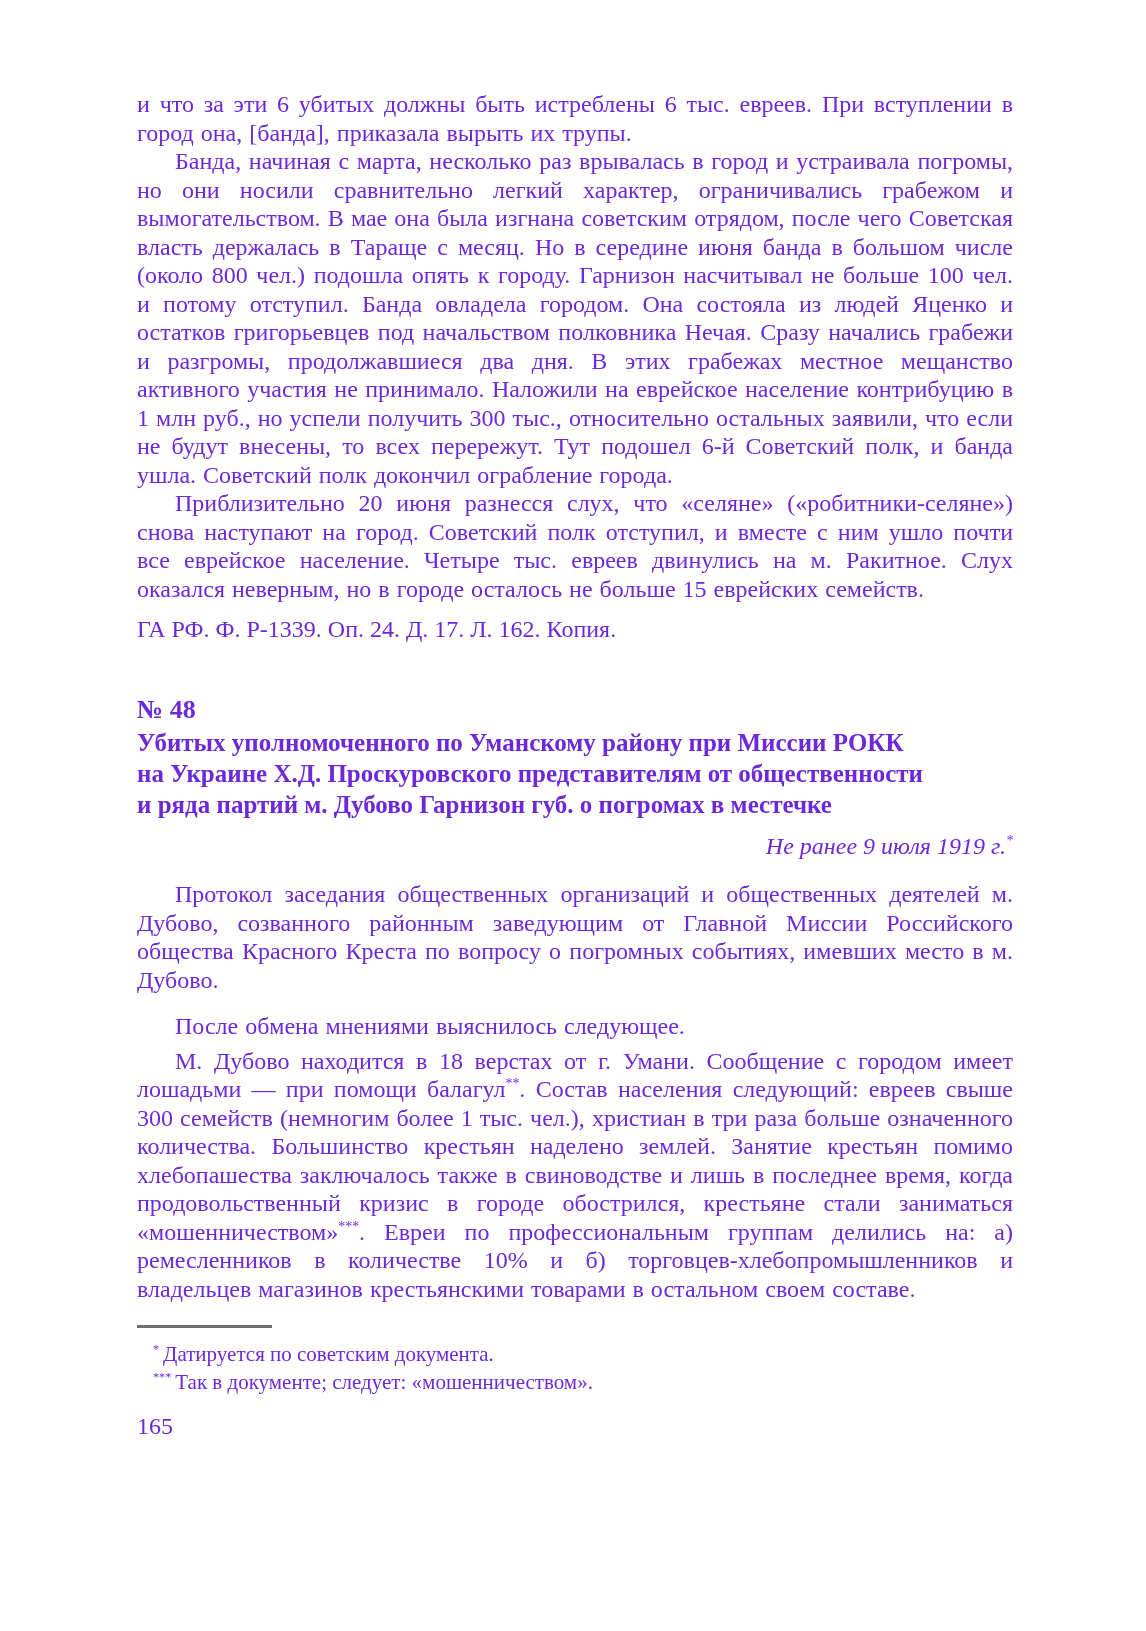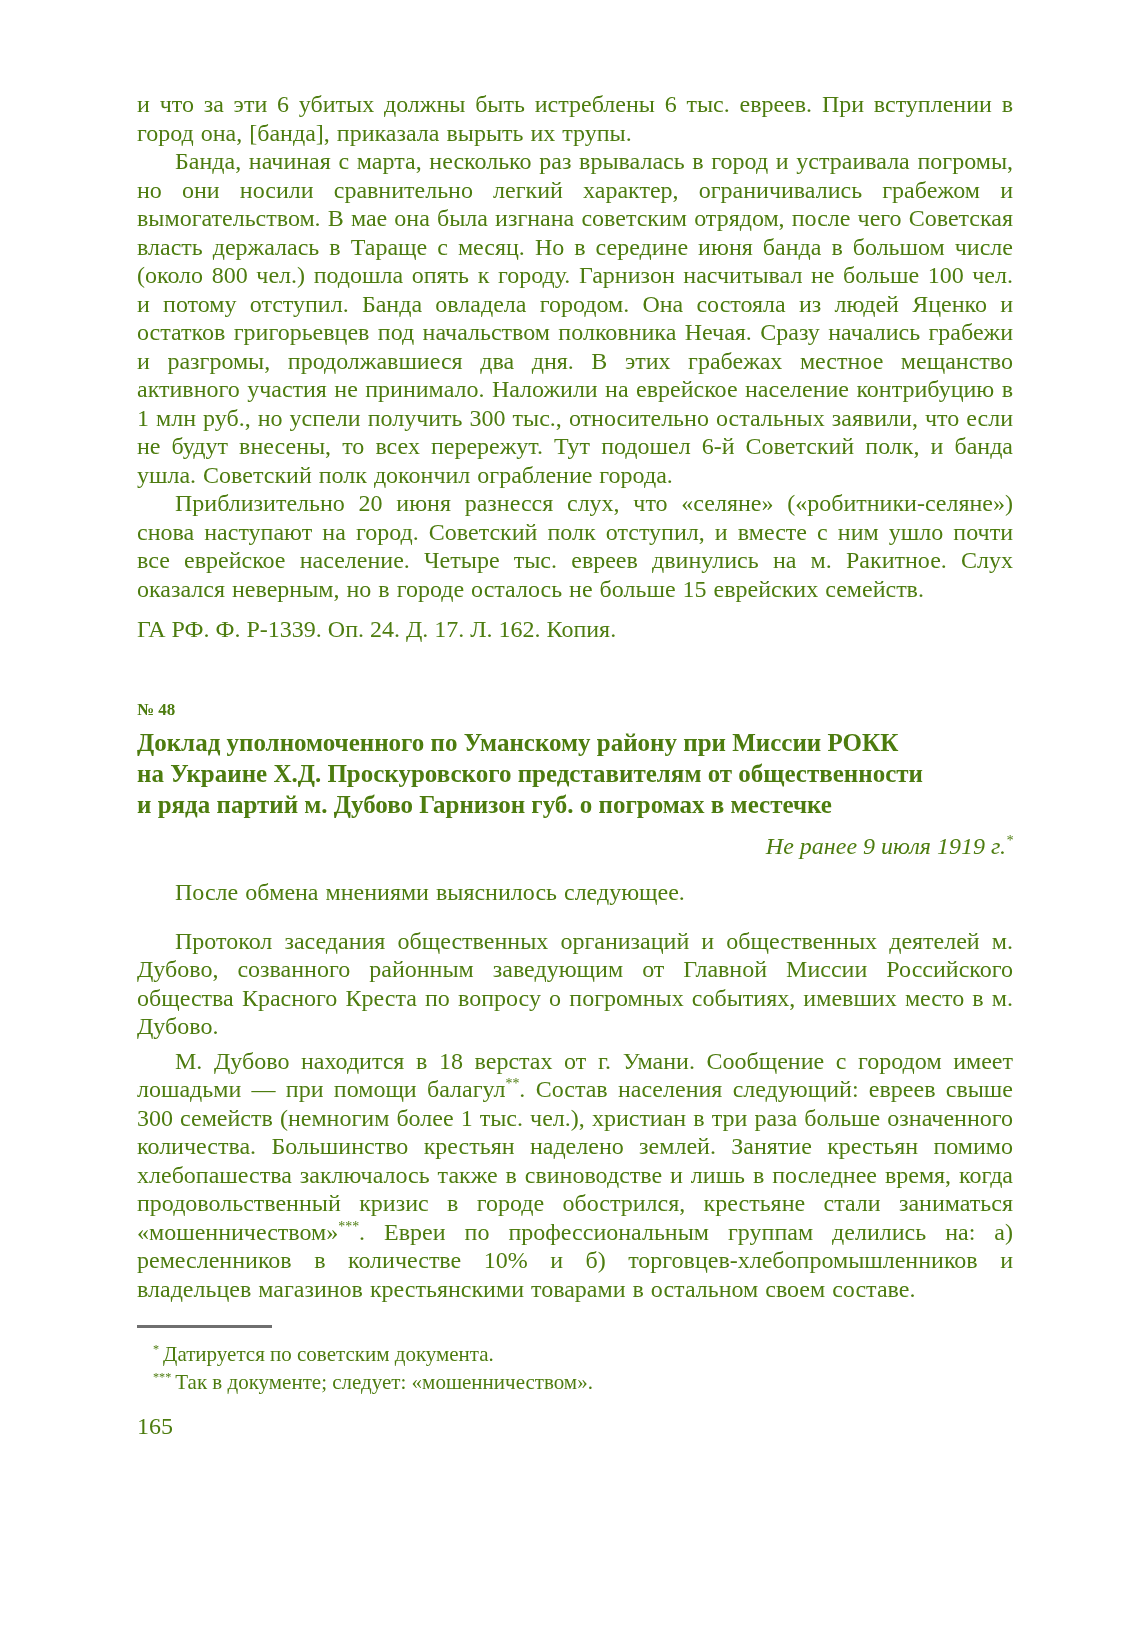--- a/index.html
+++ b/index.html
@@ -7,41 +7,41 @@
     padding: 0;
     background: #ffffff;
   }
   .page {
     position: relative;
     width: 1146px;
     height: 1631px;
     box-sizing: border-box;
     padding: 90px 133px 0 137px;
     background: #ffffff;
-    color: #4d7c0f;
+    color: #6d28d9;
     font-family: "Liberation Serif", "DejaVu Serif", serif;
     overflow: hidden;
   }
   .body-par {
     margin: 0;
     font-size: 24px;
     line-height: 28.5px;
     text-align: justify;
     word-spacing: 1px;
   }
   .indent { text-indent: 38px; }
   .archive-ref {
     margin: 12px 0 0 0;
     font-size: 24px;
     line-height: 28px;
     text-align: left;
   }
   .doc-number {
     margin: 52px 0 0 0;
-    font-size: 17px;
+    font-size: 26px;
     line-height: 30px;
     font-weight: bold;
   }
   .doc-title {
     margin: 2px 0 0 0;
     font-size: 25px;
     line-height: 31px;
     font-weight: bold;
   }
   .title-line { display: block; }
@@ -90,30 +90,30 @@
     <p class="body-par">и что за эти 6 убитых должны быть истреблены 6 тыс. евреев. При вступлении в город она, [банда], приказала вырыть их трупы.</p>
     <p class="body-par indent">Банда, начиная с марта, несколько раз врывалась в город и устраивала погромы, но они носили сравнительно легкий характер, ограничивались грабежом и вымогательством. В мае она была изгнана советским отрядом, после чего Советская власть держалась в Тараще с месяц. Но в середине июня банда в большом числе (около 800 чел.) подошла опять к городу. Гарнизон насчитывал не больше 100 чел. и потому отступил. Банда овладела городом. Она состояла из людей Яценко и остатков григорьевцев под начальством полковника Нечая. Сразу начались грабежи и разгромы, продолжавшиеся два дня. В этих грабежах местное мещанство активного участия не принимало. Наложили на еврейское население контрибуцию в 1 млн руб., но успели получить 300 тыс., относительно остальных заявили, что если не будут внесены, то всех перережут. Тут подошел 6-й Советский полк, и банда ушла. Советский полк докончил ограбление города.</p>
     <p class="body-par indent">Приблизительно 20 июня разнесся слух, что «селяне» («робитники-селяне») снова наступают на город. Советский полк отступил, и вместе с ним ушло почти все еврейское население. Четыре тыс. евреев двинулись на м. Ракитное. Слух оказался неверным, но в городе осталось не больше 15 еврейских семейств.</p>
     <p class="archive-ref">ГА РФ. Ф. Р-1339. Оп. 24. Д. 17. Л. 162. Копия.</p>
   </section>
 
   <section>
     <h2 class="doc-number">№ 48</h2>
 
     <h3 class="doc-title">
-      <span class="title-line">Доклад уполномоченного по Уманскому району при Миссии РОКК</span>
+      <span class="title-line">Убитых уполномоченного по Уманскому району при Миссии РОКК</span>
       <span class="title-line">на Украине Х.Д. Проскуровского представителям от общественности</span>
       <span class="title-line">и ряда партий м. Дубово Гарнизон губ. о погромах в местечке</span>
     </h3>
 
     <p class="dateline"><span>Не ранее 9 июля 1919 г.</span><sup>*</sup></p>
 
+    <p class="body-par indent mt-first">Протокол заседания общественных организаций и общественных деятелей м. Дубово, созванного районным заведующим от Главной Миссии Российского общества Красного Креста по вопросу о погромных событиях, имевших место в м. Дубово.</p>
+
     <p class="body-par indent mt-par">После обмена мнениями выяснилось следующее.</p>
-
-    <p class="body-par indent mt-first">Протокол заседания общественных организаций и общественных деятелей м. Дубово, созванного районным заведующим от Главной Миссии Российского общества Красного Креста по вопросу о погромных событиях, имевших место в м. Дубово.</p>
 
     <p class="body-par indent mt-small"><span>М. Дубово находится в 18 верстах от г. Умани. Сообщение с городом имеет лошадьми — при помощи балагул</span><sup>**</sup><span>. Состав населения следующий: евреев свыше 300 семейств (немногим более 1 тыс. чел.), христиан в три раза больше означенного количества. Большинство крестьян наделено землей. Занятие крестьян помимо хлебопашества заключалось также в свиноводстве и лишь в последнее время, когда продовольственный кризис в городе обострился, крестьяне стали заниматься «мошенничеством»</span><sup>***</sup><span>. Евреи по профессиональным группам делились на: а) ремесленников в количестве 10% и б) торговцев-хлебопромышленников и владельцев магазинов крестьянскими товарами в остальном своем составе.</span></p>
   </section>
 
   <footer>
     <div class="fn-rule"></div>
 
     <p class="footnote"><sup>*</sup><span>Датируется по советским документа.</span></p>
 
 

